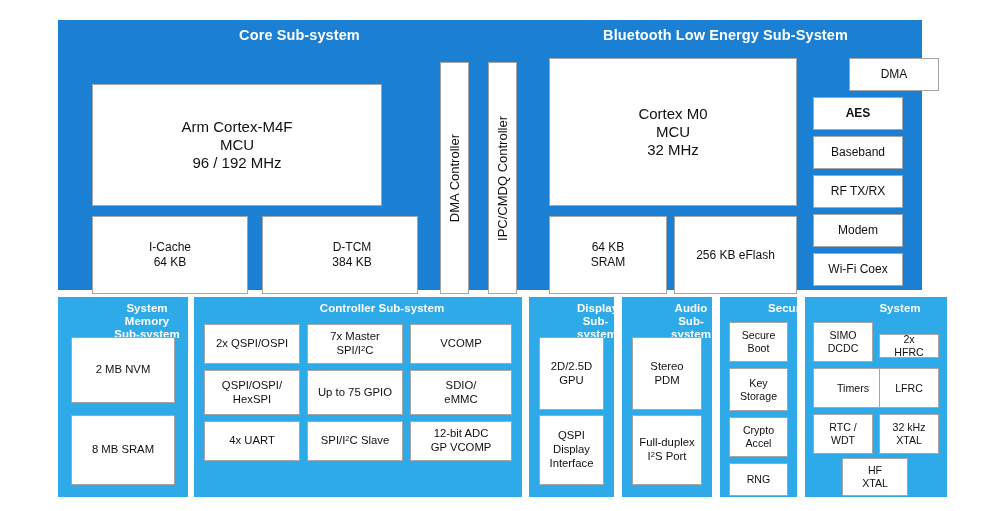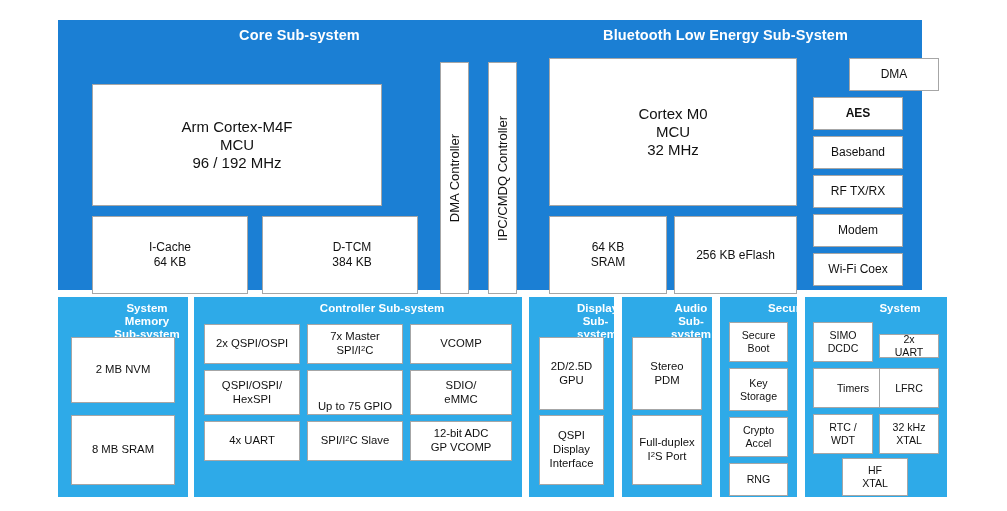--- a/index.html
+++ b/index.html
@@ -157,21 +157,21 @@
     <div class="blk" style="left:216px;top:27px;width:102px;height:40px;">
       <span class="t f11">VCOMP</span>
     </div>
 
     <div class="blk" style="left:10px;top:73px;width:96px;height:45px;">
       <span class="t f11">
         <span>QSPI/OSPI/</span><br>
         <span>HexSPI</span>
       </span>
     </div>
-    <div class="blk" style="left:113px;top:73px;width:96px;height:45px;align-items:flex-end;">
+    <div class="blk" style="left:113px;top:73px;width:96px;height:45px;">
       <span class="t f11">Up to 75 GPIO</span>
     </div>
     <div class="blk" style="left:216px;top:73px;width:102px;height:45px;">
       <span class="t f11">
         <span>SDIO/</span><br>
         <span>eMMC</span>
       </span>
     </div>
 
     <div class="blk" style="left:10px;top:124px;width:96px;height:40px;">
@@ -256,21 +256,21 @@
 
     <div class="blk" style="left:8px;top:25px;width:60px;height:40px;">
       <span class="t f105">
         <span>SIMO</span><br>
         <span>DCDC</span>
       </span>
     </div>
     <div class="blk" style="left:74px;top:37px;width:60px;height:24px;">
       <span class="t f105">
         <span>2x</span><br>
-        <span>UART</span>
+        <span>HFRC</span>
       </span>
     </div>
     <div class="blk" style="left:8px;top:71px;width:80px;height:40px;">
       <span class="t f105">Timers</span>
     </div>
     <div class="blk" style="left:74px;top:71px;width:60px;height:40px;">
       <span class="t f105">LFRC</span>
     </div>
     <div class="blk" style="left:8px;top:117px;width:60px;height:40px;">
       <span class="t f105">

